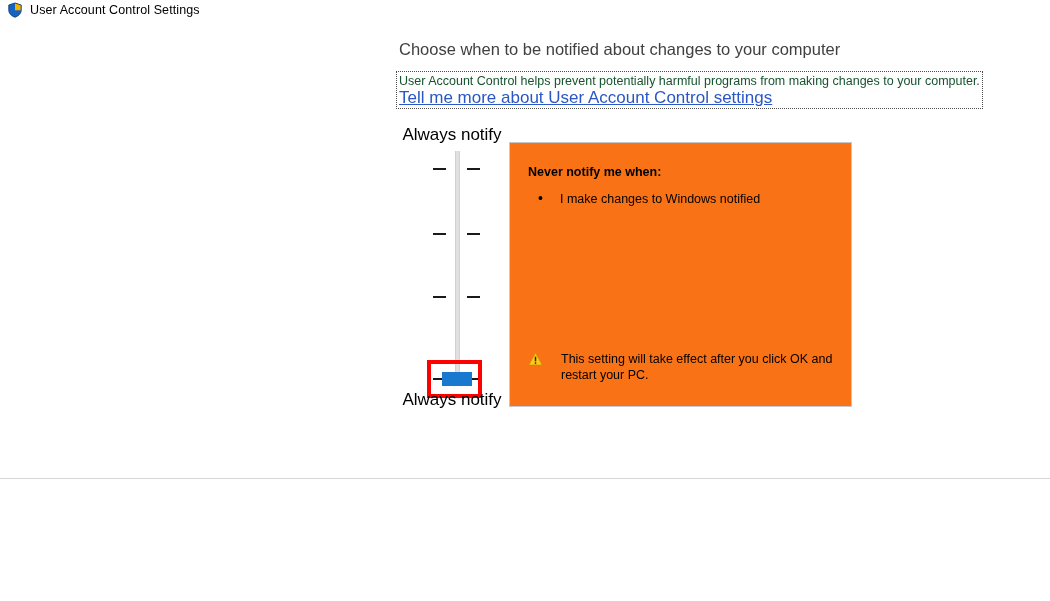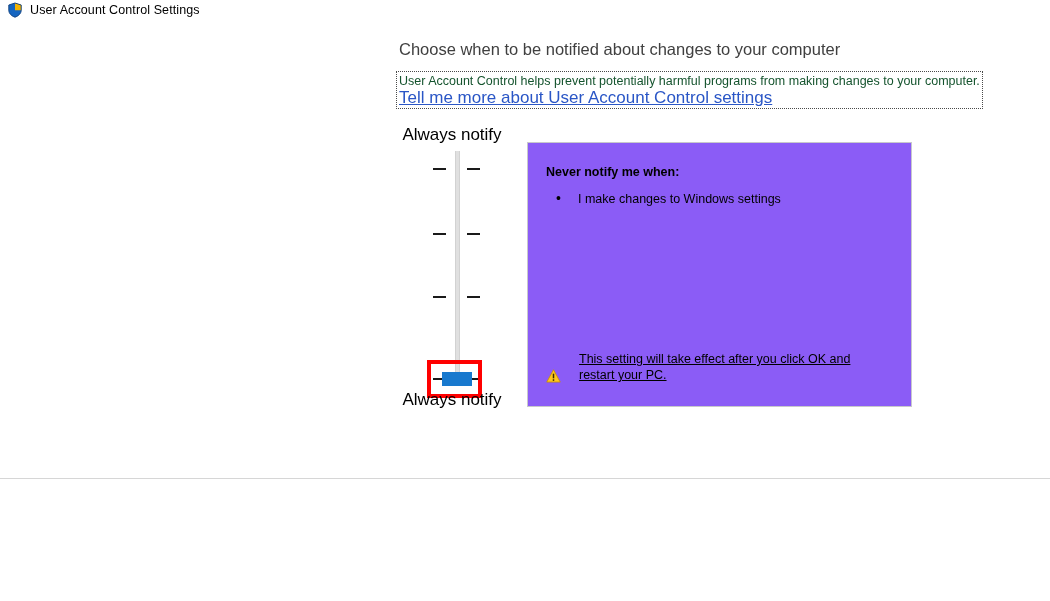--- a/index.html
+++ b/index.html
@@ -137,26 +137,26 @@
     width: 55px;
     height: 38px;
     border: 4px solid #FF0000;
     box-sizing: border-box;
     pointer-events: none;
   }
 
   
   #info-panel {
     position: absolute;
-    left: 527px;
+    left: 509px;
     top: 122px;
-    width: 385px;
+    width: 343px;
     height: 265px;
     border: 1px solid #c8c8cc;
-    background: #8b5cf6;
+    background: #f97316;
     box-sizing: border-box;
   }
   #panel-title {
     position: absolute;
     left: 18px;
     top: 22px;
     font-size: 12.5px;
     font-weight: bold;
     color: #000000;
     white-space: nowrap;
@@ -186,22 +186,21 @@
     font-size: 14px;
     color: #000000;
   }
 
   #panel-warning {
     position: absolute;
     left: 18px;
     top: 208px;
     width: 315px;
     display: flex;
-    align-items: flex-end;
-    text-decoration: underline;
+    align-items: flex-start;
   }
   #warn-icon {
     width: 15px; height: 14px;
     flex: 0 0 15px;
     margin-top: 1px;
     margin-right: 18px;
   }
   #warn-text {
     font-size: 12.5px;
     color: #000000;
@@ -266,21 +265,21 @@
     <div id="slider-thumb"></div>
     <div id="thumb-highlight"></div>
 
     <div id="slider-bottom-label">Always notify</div>
   </div>
 
   <div id="info-panel">
     <div id="panel-title">Never notify me when:</div>
 
     <ul id="panel-bullets">
-      <li>I make changes to Windows settings</li>
+      <li>I make changes to Windows notified</li>
     </ul>
 
     <div id="panel-warning">
       <span id="warn-icon">
         <svg viewBox="0 0 16 15" width="15" height="14">
           <path d="M8 0.8 L15.2 14 L0.8 14 Z" fill="#FFC81E" stroke="#C98F00" stroke-width="0.9" stroke-linejoin="round"></path>
           <rect x="7.2" y="5" width="1.6" height="5" fill="#3a2a00"></rect>
           <rect x="7.2" y="11" width="1.6" height="1.7" fill="#3a2a00"></rect>
         </svg>
       </span>

